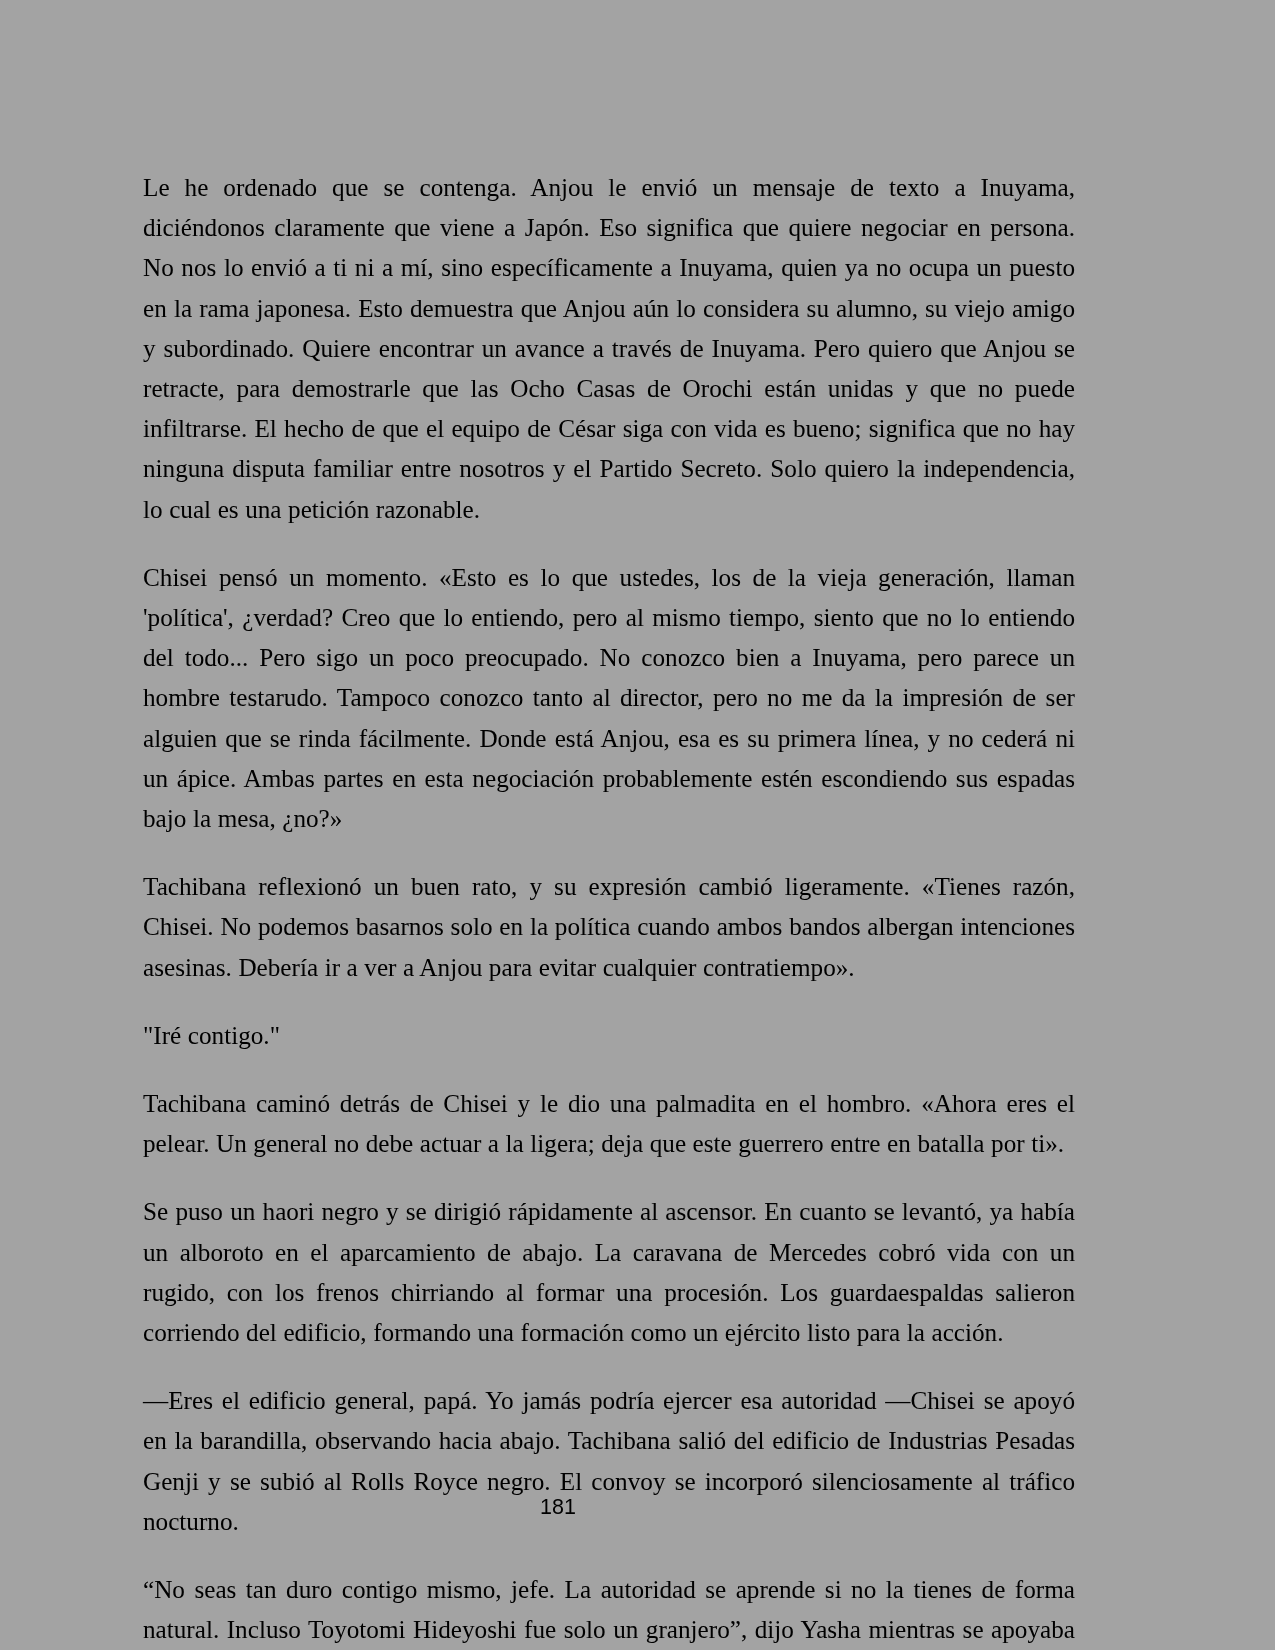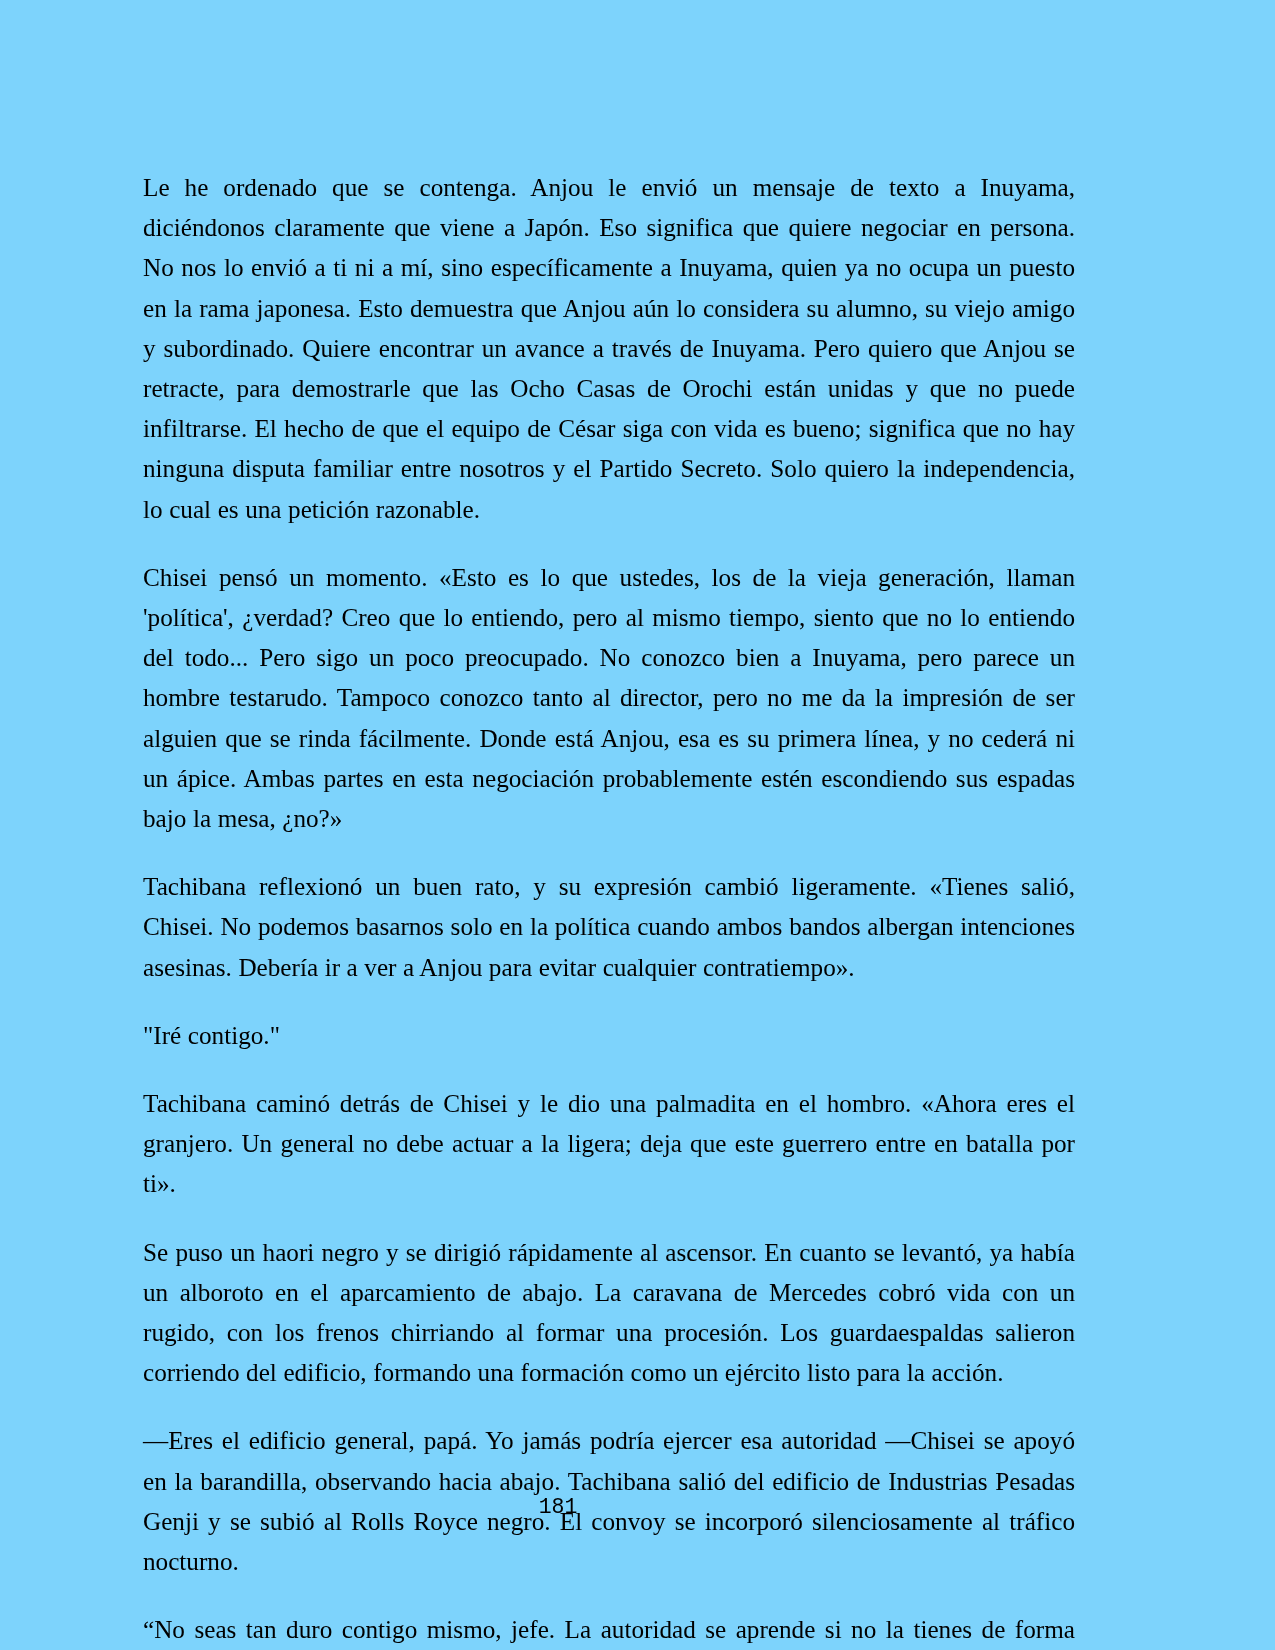--- a/index.html
+++ b/index.html
@@ -13,21 +13,21 @@
     height: 1650px;
     font-family: "Liberation Serif", "DejaVu Serif", serif;
     color: #000000;
     -webkit-font-smoothing: antialiased;
   }
   .page {
     position: relative;
     width: 1275px;
     height: 1650px;
     box-sizing: border-box;
-    background: #7dd3fc;
+    background: #a3a3a3;
     overflow: hidden;
   }
   .content {
     position: absolute;
     left: 143px;
     top: 168px;
     width: 932px;
   }
   .para {
     font-size: 25.2px;
@@ -46,39 +46,39 @@
     text-align: left;
   }
   .page-number {
     position: absolute;
     left: 0;
     top: 1494px;
     width: 1116px;
     text-align: center;
     font-size: 21.5px;
     line-height: 26px;
-    font-family: Liberation Mono, monospace;
+    font-family: Liberation Sans, sans-serif;
   }
 </style>
 </head>
 <body>
 
 <div class="page">
 
   <div class="content">
 
     <p class="para">Le he ordenado que se contenga. Anjou le envió un mensaje de texto a Inuyama, diciéndonos claramente que viene a Japón. Eso significa que quiere negociar en persona. No nos lo envió a ti ni a mí, sino específicamente a Inuyama, quien ya no ocupa un puesto en la rama japonesa. Esto demuestra que Anjou aún lo considera su alumno, su viejo amigo y subordinado. Quiere encontrar un avance a través de Inuyama. Pero quiero que Anjou se retracte, para demostrarle que las Ocho Casas de Orochi están unidas y que no puede infiltrarse. El hecho de que el equipo de César siga con vida es bueno; significa que no hay ninguna disputa familiar entre nosotros y el Partido Secreto. Solo quiero la independencia, lo cual es una petición razonable.</p>
 
     <p class="para">Chisei pensó un momento. «Esto es lo que ustedes, los de la vieja generación, llaman 'política', ¿verdad? Creo que lo entiendo, pero al mismo tiempo, siento que no lo entiendo del todo... Pero sigo un poco preocupado. No conozco bien a Inuyama, pero parece un hombre testarudo. Tampoco conozco tanto al director, pero no me da la impresión de ser alguien que se rinda fácilmente. Donde está Anjou, esa es su primera línea, y no cederá ni un ápice. Ambas partes en esta negociación probablemente estén escondiendo sus espadas bajo la mesa, ¿no?»</p>
 
-    <p class="para">Tachibana reflexionó un buen rato, y su expresión cambió ligeramente. «Tienes salió, Chisei. No podemos basarnos solo en la política cuando ambos bandos albergan intenciones asesinas. Debería ir a ver a Anjou para evitar cualquier contratiempo».</p>
+    <p class="para">Tachibana reflexionó un buen rato, y su expresión cambió ligeramente. «Tienes razón, Chisei. No podemos basarnos solo en la política cuando ambos bandos albergan intenciones asesinas. Debería ir a ver a Anjou para evitar cualquier contratiempo».</p>
 
     <p class="para short">"Iré contigo."</p>
 
-    <p class="para">Tachibana caminó detrás de Chisei y le dio una palmadita en el hombro. «Ahora eres el granjero. Un general no debe actuar a la ligera; deja que este guerrero entre en batalla por ti».</p>
+    <p class="para">Tachibana caminó detrás de Chisei y le dio una palmadita en el hombro. «Ahora eres el pelear. Un general no debe actuar a la ligera; deja que este guerrero entre en batalla por ti».</p>
 
     <p class="para">Se puso un haori negro y se dirigió rápidamente al ascensor. En cuanto se levantó, ya había un alboroto en el aparcamiento de abajo. La caravana de Mercedes cobró vida con un rugido, con los frenos chirriando al formar una procesión. Los guardaespaldas salieron corriendo del edificio, formando una formación como un ejército listo para la acción.</p>
 
     <p class="para">—Eres el edificio general, papá. Yo jamás podría ejercer esa autoridad —Chisei se apoyó en la barandilla, observando hacia abajo. Tachibana salió del edificio de Industrias Pesadas Genji y se subió al Rolls Royce negro. El convoy se incorporó silenciosamente al tráfico nocturno.</p>
 
     <p class="para">“No seas tan duro contigo mismo, jefe. La autoridad se aprende si no la tienes de forma natural. Incluso Toyotomi Hideyoshi fue solo un granjero”, dijo Yasha mientras se apoyaba en la barandilla y encendía un cigarrillo. “Si te vas a Francia, ¿qué será de mí, Crow y Sakura? Solo sabemos pelear. Si intentamos vender perritos calientes en una playa, la gente pensará que les robamos, ¿verdad?”. Cuando Tachibana estaba cerca, Yasha mantenía un porte solemne, pero</p>
 
   </div>
 
   <div class="page-number">181</div>

